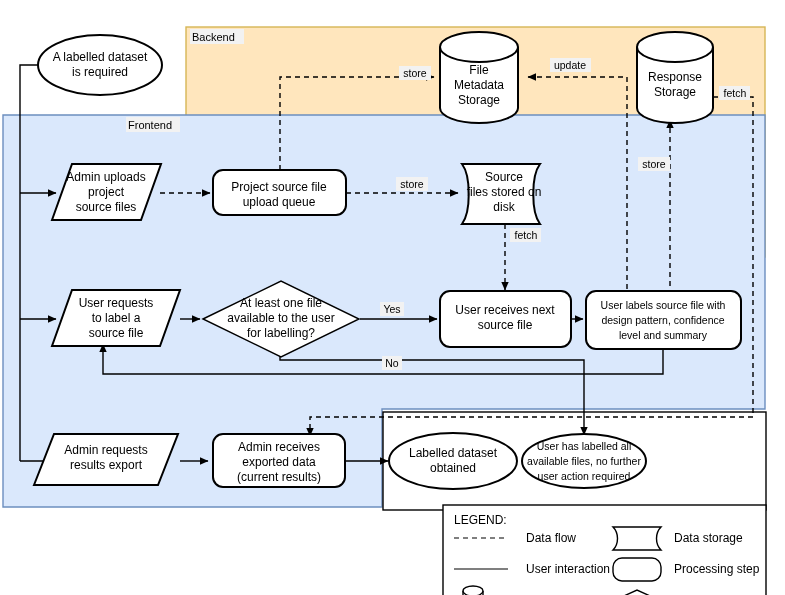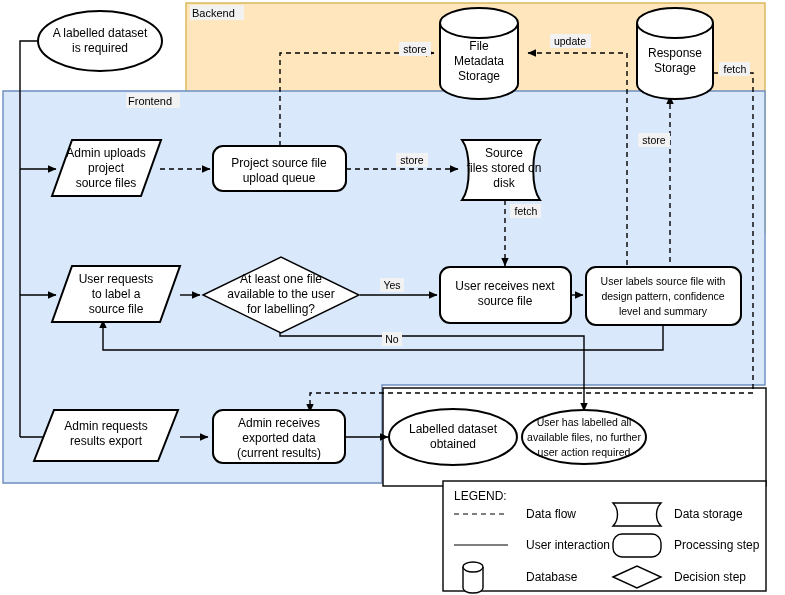--- a/index.html
+++ b/index.html
@@ -1,18 +1,18 @@
 <!DOCTYPE html>
 <html><head>
 <meta charset="utf-8">
 <style>
   html,body{margin:0;padding:0;background:#ffffff;}
   body{width:785px;height:595px;overflow:hidden;
        font-family:"Liberation Sans","DejaVu Sans",sans-serif;}
-  #stage{position:relative;width:785px;height:510px;}
+  #stage{position:relative;width:785px;height:510px;margin-top:24px;}
   svg#flow{position:absolute;left:0;top:0;width:785px;height:595px;}
   .nodeText{font-family:"Liberation Sans","DejaVu Sans",sans-serif;
             font-size:12px;fill:#000000;text-anchor:middle;}
   .nodeText.small{font-size:10.5px;}
   .edgeLabel{font-family:"Liberation Sans","DejaVu Sans",sans-serif;
              font-size:10.5px;fill:#000000;text-anchor:middle;}
   .groupLabel{font-family:"Liberation Sans","DejaVu Sans",sans-serif;
               font-size:11px;fill:#000000;}
   .legendText{font-family:"Liberation Sans","DejaVu Sans",sans-serif;
               font-size:12px;fill:#000000;}

